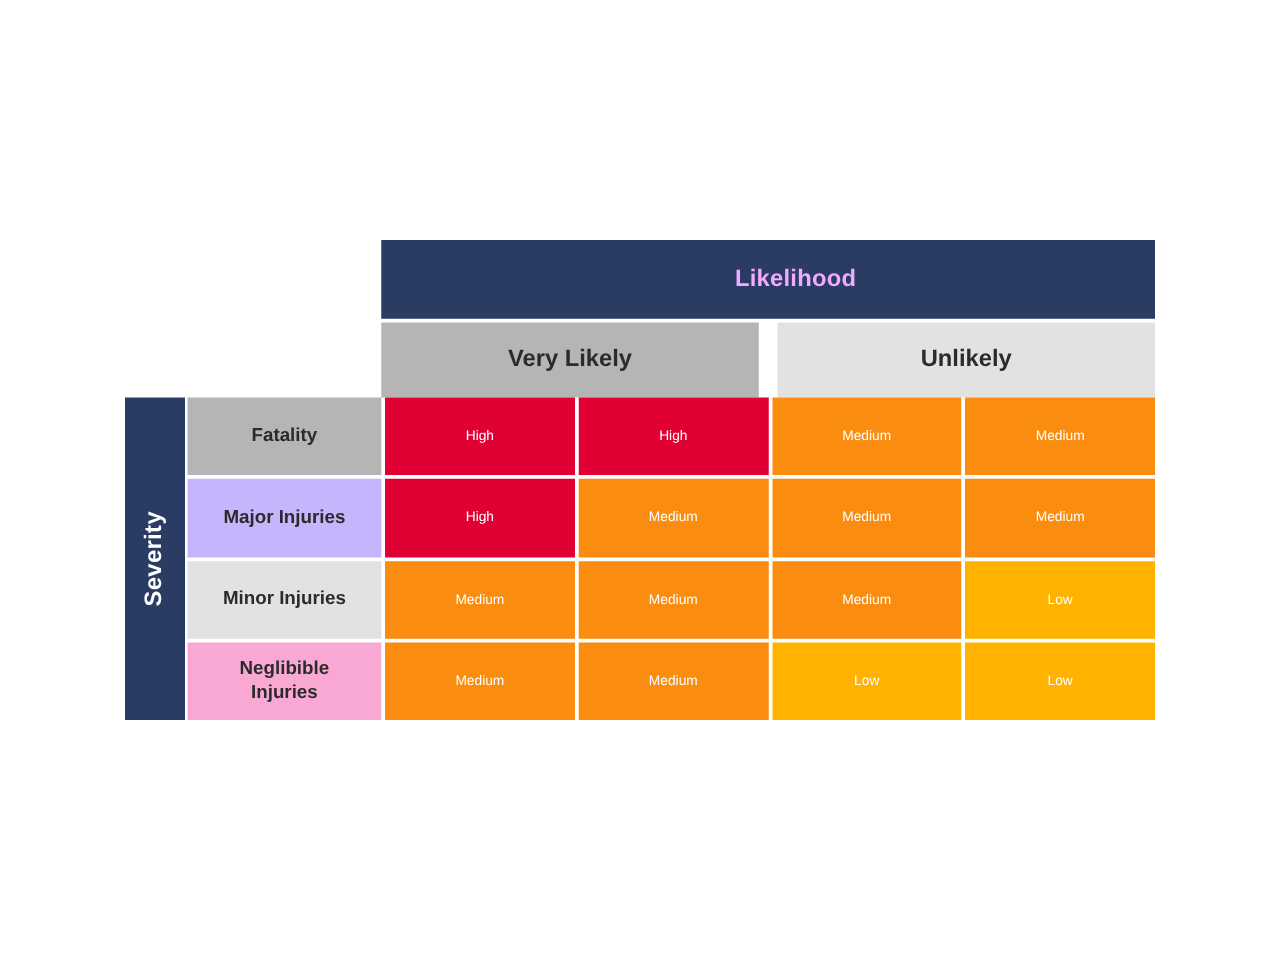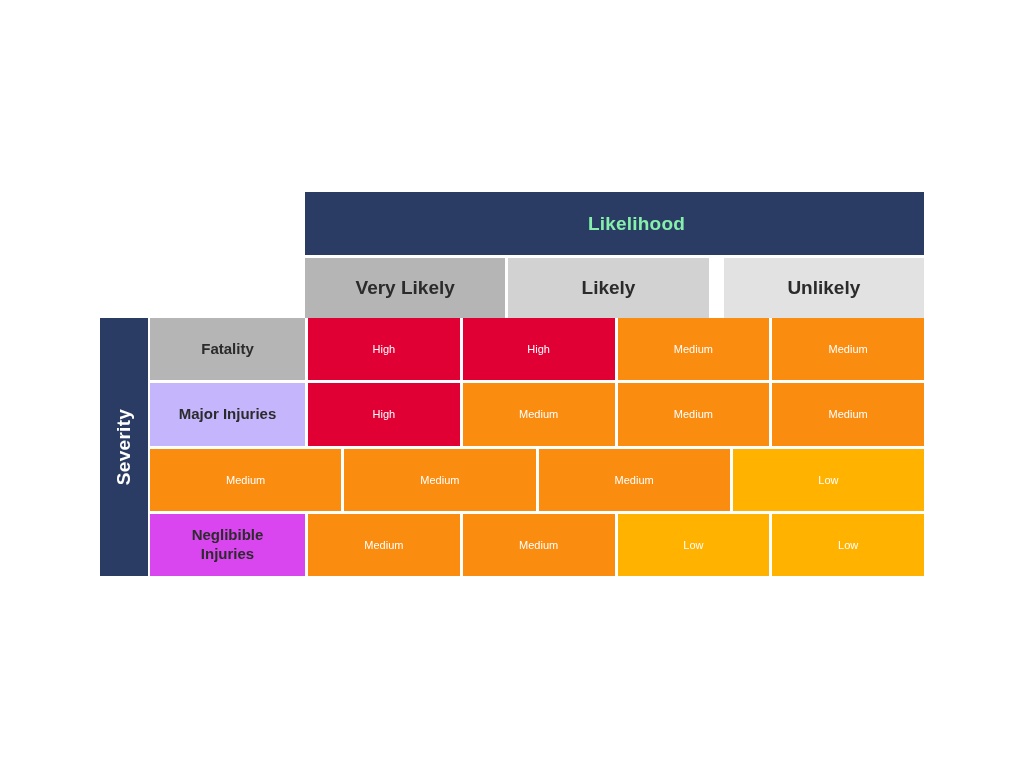--- a/index.html
+++ b/index.html
@@ -38,21 +38,21 @@
     background: #ffffff;
   }
   .likelihood-block {
     flex: 1 1 auto;
     display: flex;
     flex-direction: column;
   }
   .likelihood-title {
     height: 63px;
     background: #2a3c64;
-    color: #86efac;
+    color: #f0abfc;
     font-size: 19px;
     font-weight: bold;
     display: flex;
     align-items: center;
     justify-content: center;
     letter-spacing: 0.2px;
     padding-left: 44px;
   }
   .likelihood-headers {
     height: 63px;
@@ -150,23 +150,20 @@
 
   <div class="top-area">
     <div class="corner-spacer"></div>
 
     <div class="likelihood-block">
       <div class="likelihood-title">Likelihood</div>
       <div class="likelihood-headers" id="column-headers">
           <div class="col-header" style="background: rgb(181, 181, 181);">
             <span>Very Likely</span>
           </div>
-          <div class="col-header tex-dot" style="background: rgb(210, 210, 210);">
-            <span>Likely</span>
-          </div>
           <div class="col-header" style="background: rgb(226, 226, 226); margin-left: 12px;">
             <span>Unlikely</span>
           </div>
         </div>
     </div>
   </div>
 
   <div class="bottom-area">
     <div class="severity-bar">
       <span class="severity-text">Severity</span>
@@ -200,35 +197,38 @@
             <span>Medium</span>
           </div>
           <div class="risk-cell" style="background: rgb(250, 140, 16);">
             <span>Medium</span>
           </div>
           <div class="risk-cell" style="background: rgb(250, 140, 16);">
             <span>Medium</span>
           </div>
         </div>
         <div class="grid-row">
+          <div class="row-label" style="background: rgb(226, 226, 226);">
+            <span>Minor Injuries</span>
+          </div>
           <div class="risk-cell" style="background: rgb(250, 140, 16);">
             <span>Medium</span>
           </div>
           <div class="risk-cell" style="background: rgb(250, 140, 16);">
             <span>Medium</span>
           </div>
           <div class="risk-cell" style="background: rgb(250, 140, 16);">
             <span>Medium</span>
           </div>
           <div class="risk-cell" style="background: rgb(255, 178, 0);">
             <span>Low</span>
           </div>
         </div>
         <div class="grid-row">
-          <div class="row-label" style="background: #d946ef;">
+          <div class="row-label" style="background: #f9a8d4;">
             <span>Neglibible Injuries</span>
           </div>
           <div class="risk-cell" style="background: rgb(250, 140, 16);">
             <span>Medium</span>
           </div>
           <div class="risk-cell" style="background: rgb(250, 140, 16);">
             <span>Medium</span>
           </div>
           <div class="risk-cell" style="background: rgb(255, 178, 0);">
             <span>Low</span>

